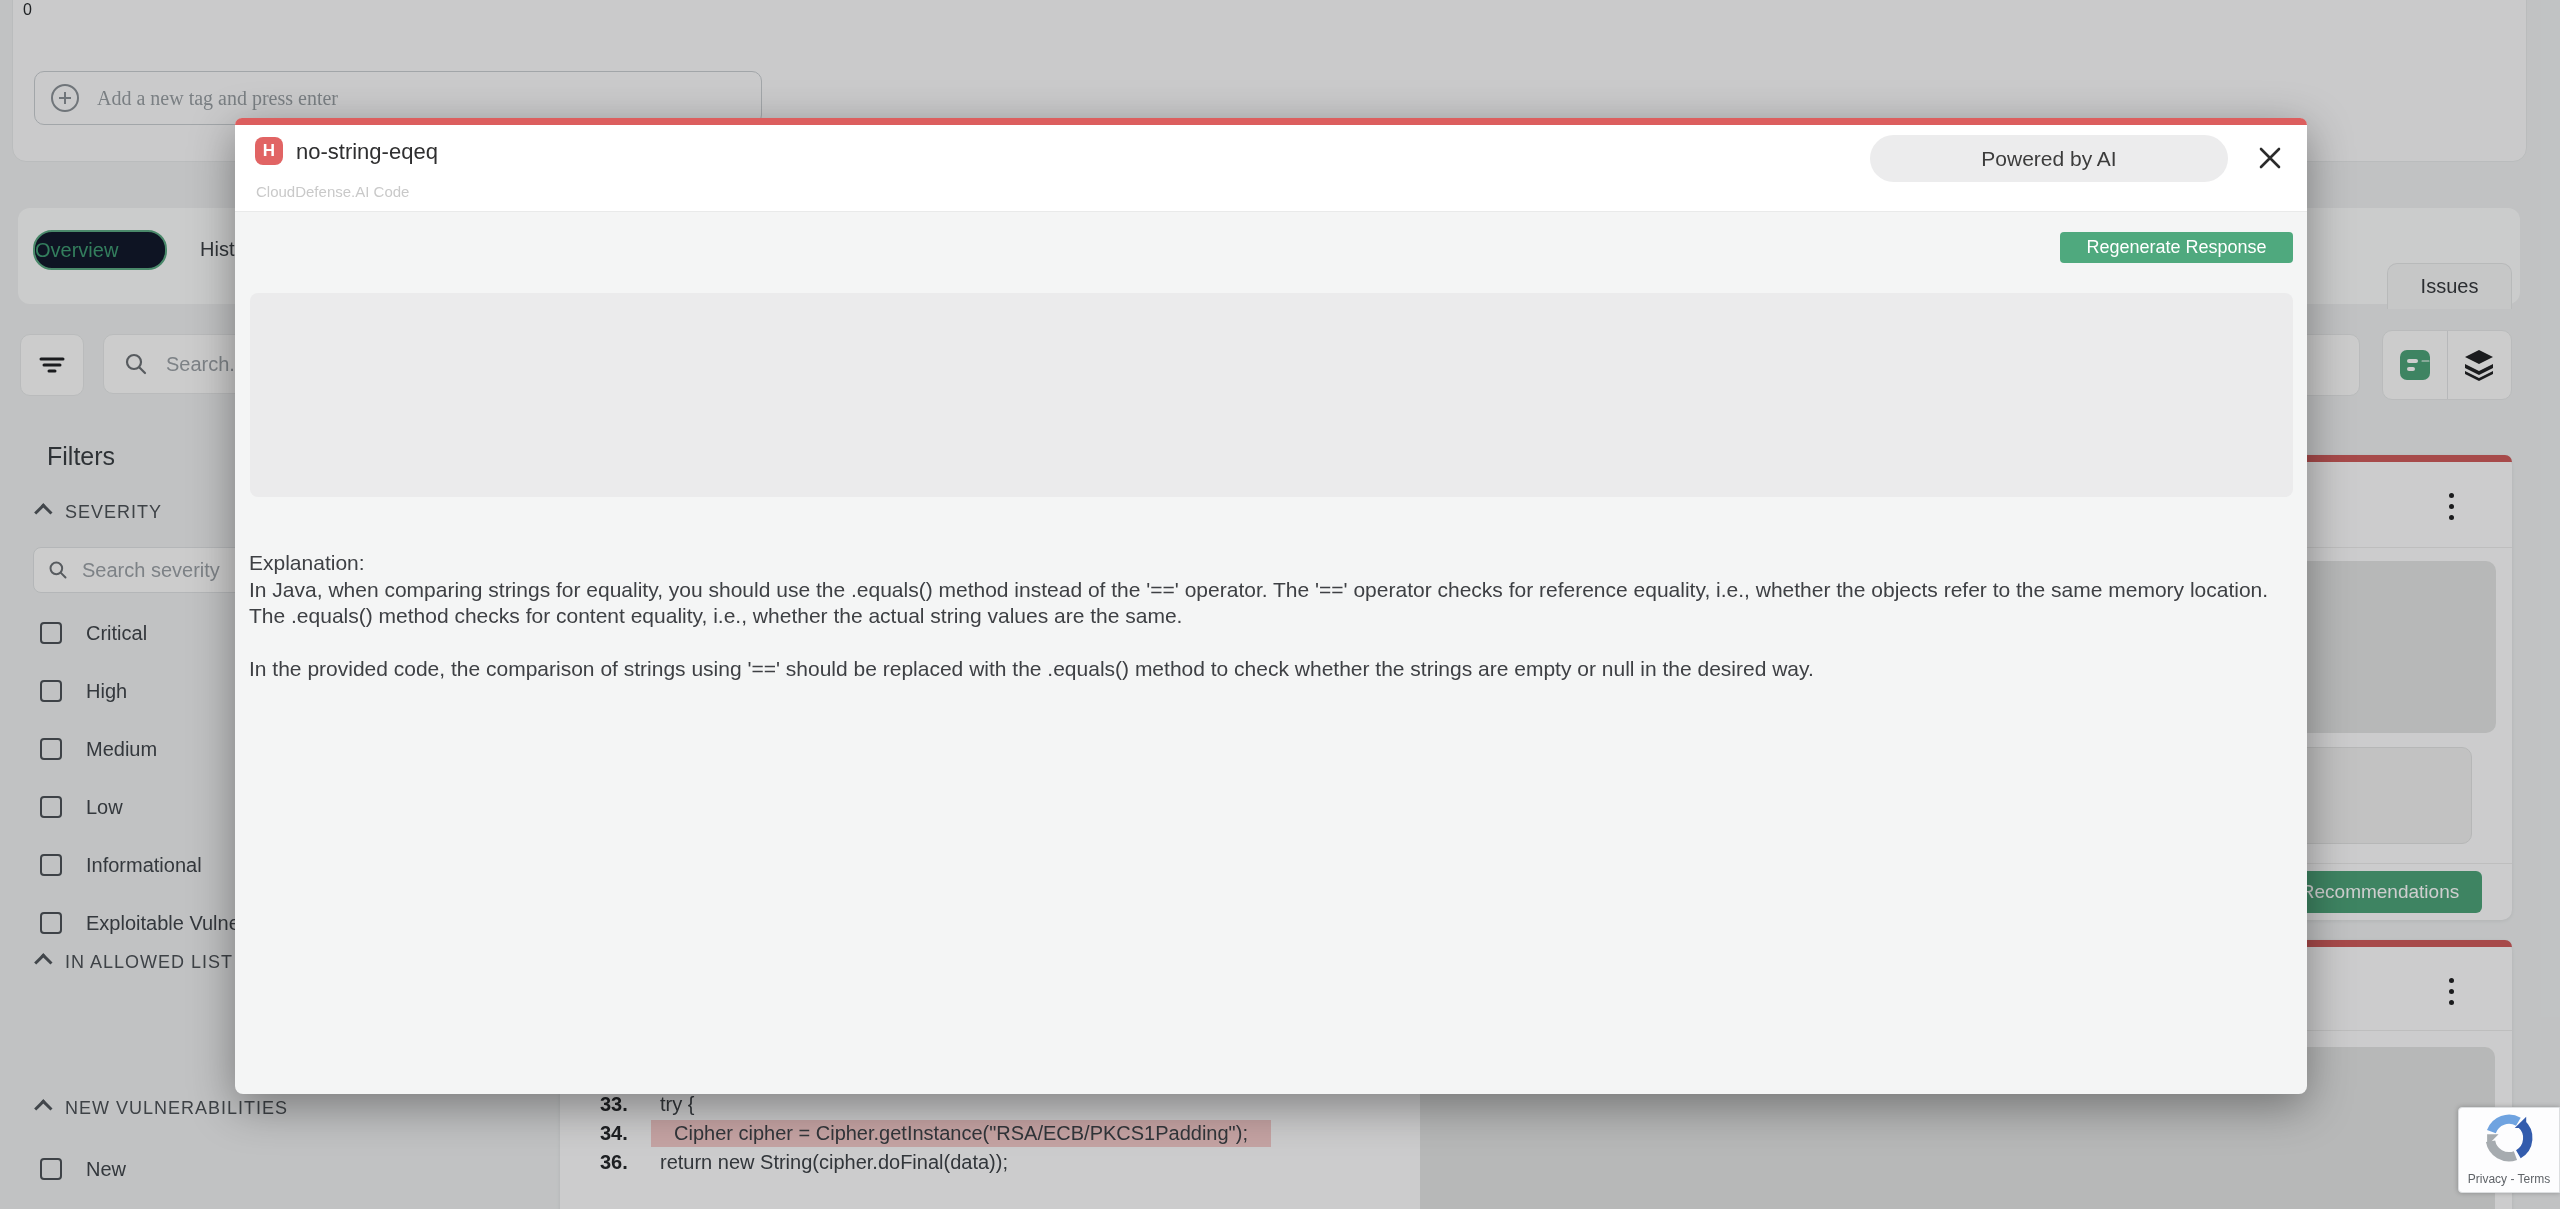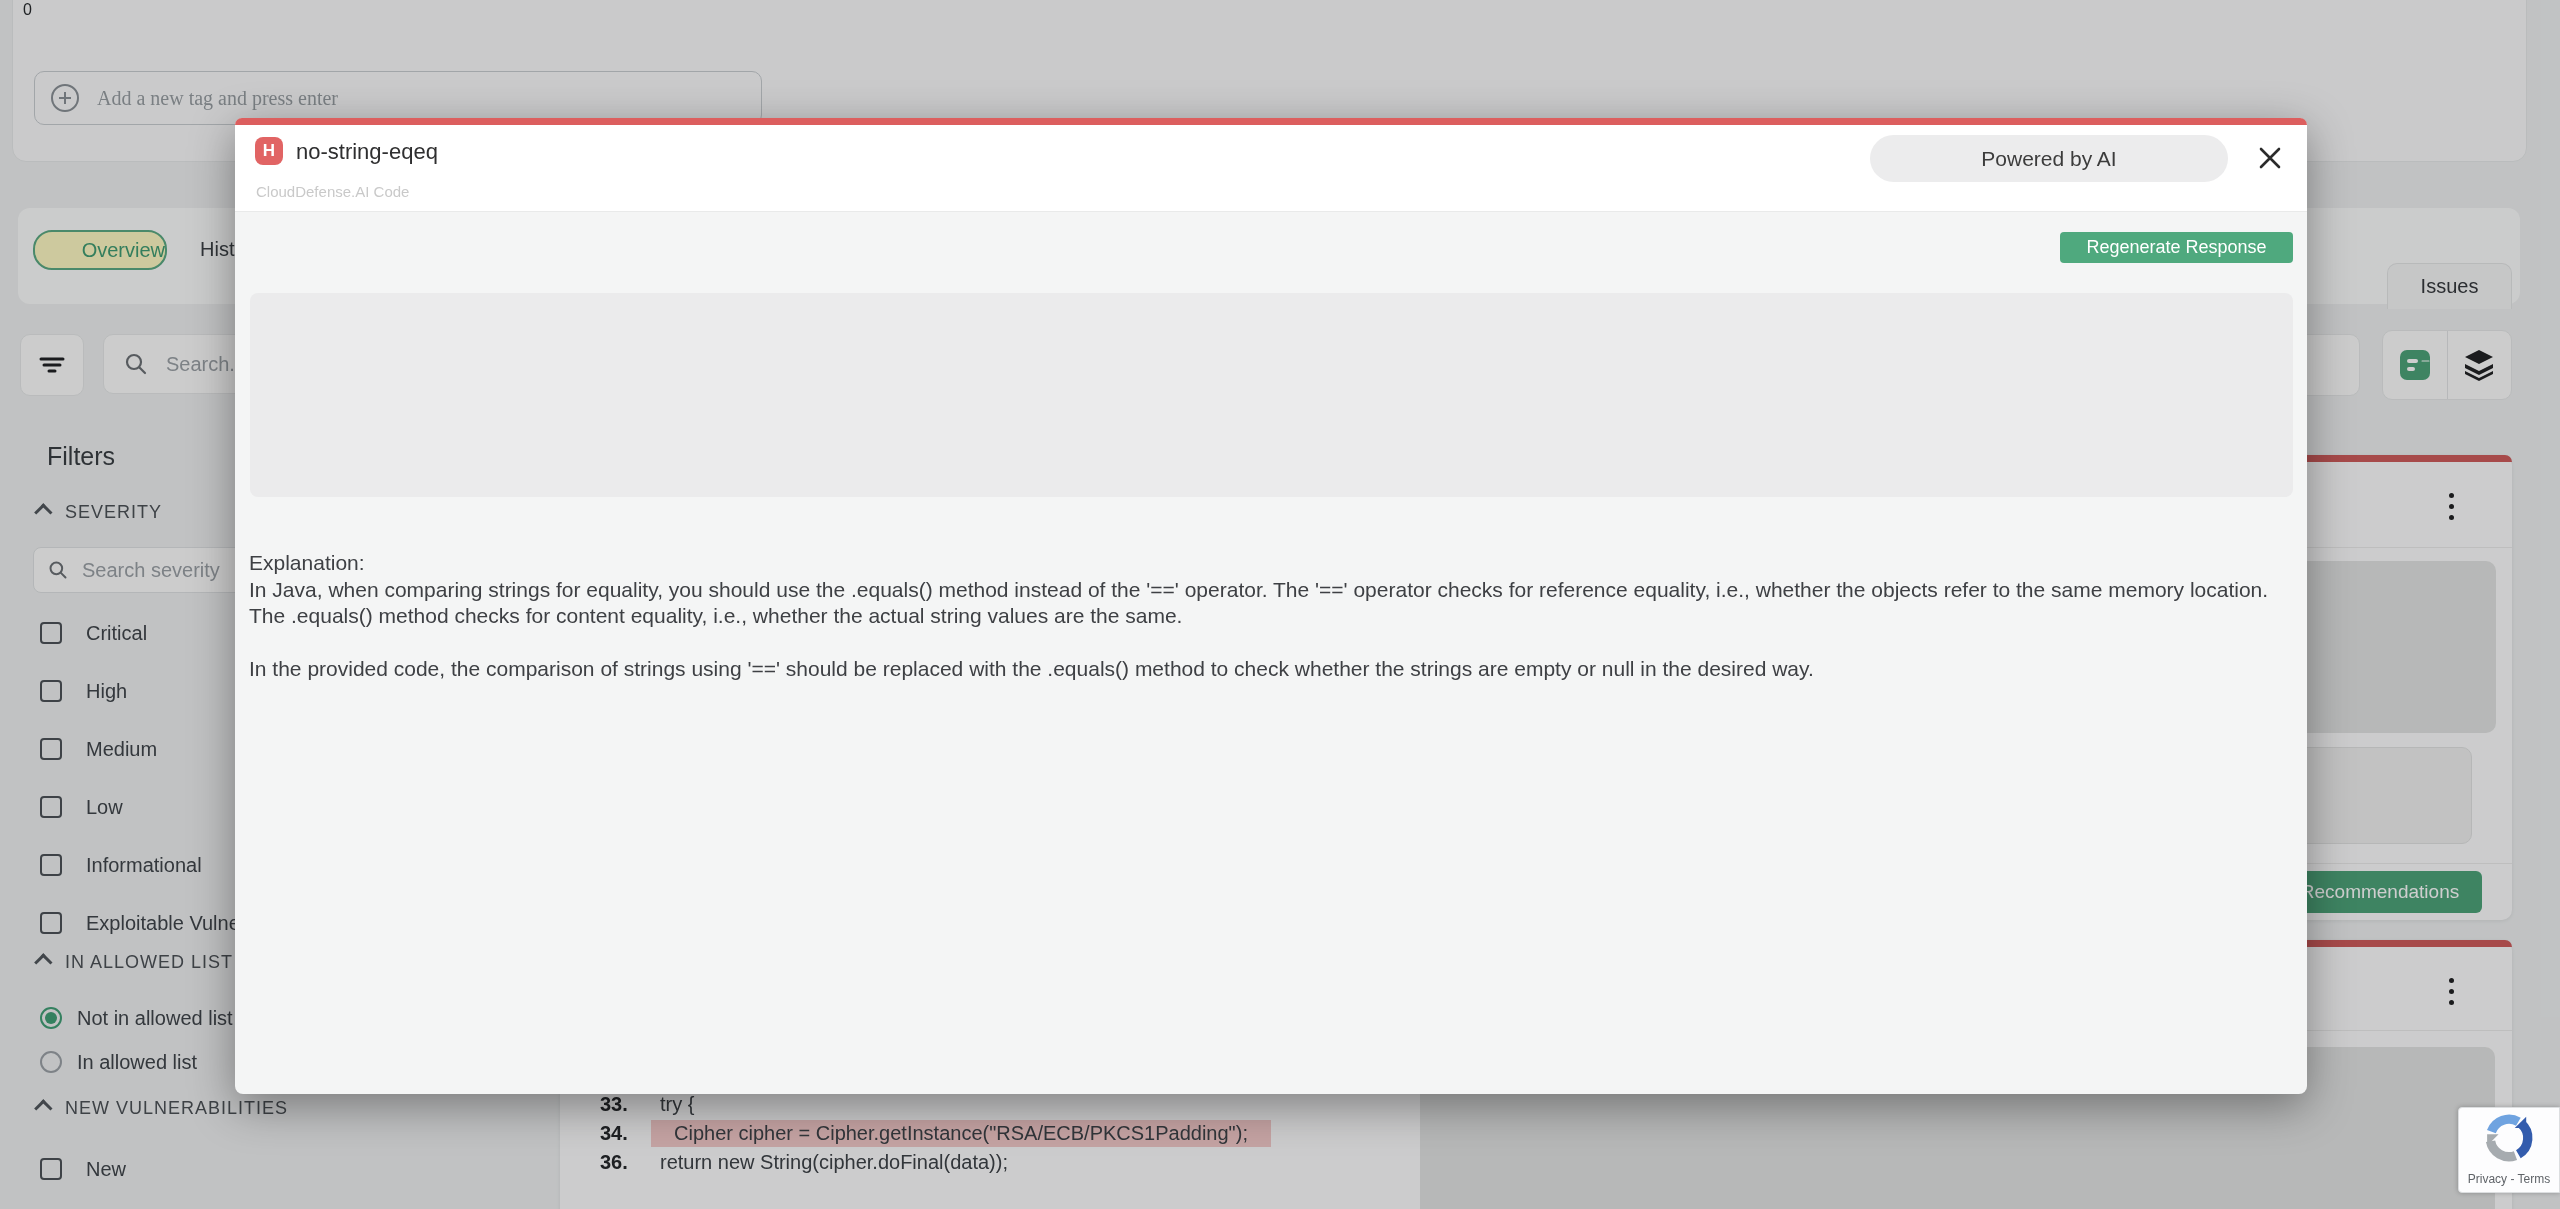--- a/index.html
+++ b/index.html
@@ -6,22 +6,22 @@
   .screen{position:relative;width:2560px;height:1209px;overflow:hidden;
     font-family:"Liberation Sans",sans-serif;background:#eff1f2;}
   .abs{position:absolute;}
   
   .header-card{left:12px;top:-18px;width:2513px;height:178px;background:#fafbfc;border-radius:14px;border:1px solid #e7e9ea;}
   .count{left:10px;top:18px;font-size:16px;color:#26292c;}
   .tag-input{left:21px;top:88px;width:728px;height:54px;border:1px solid #c9cdd1;border-radius:10px;display:flex;align-items:center;gap:14px;padding:0 14px;box-sizing:border-box;}
   .tag-input input{border:0;background:transparent;outline:none;flex:1;font-size:20px;color:#51565b;font-family:Liberation Serif, serif;}
   .tag-input input::placeholder{color:#979da2;}
   .tabs-card{left:18px;top:208px;width:2502px;height:96px;background:#fcfdfd;border-radius:12px;}
-  .pill-tab{left:15px;top:22px;width:130px;height:36px;border:2px solid #5aa983;background:#fef9c3;border-radius:19px;
-    display:flex;align-items:center;justify-content:flex-end;font-size:20px;color:#3E9B72;}
+  .pill-tab{left:15px;top:22px;width:130px;height:36px;border:2px solid #5aa983;background:#0f172a;border-radius:19px;
+    display:flex;align-items:center;justify-content:flex-start;font-size:20px;color:#3E9B72;}
   .history-tab{left:182px;top:30px;font-size:20px;color:#3a3f44;}
   .issues-tab{left:2387px;top:263px;width:123px;height:45px;background:#f6f7f7;border:1px solid #e4e6e7;border-bottom:0;
     border-radius:10px 10px 0 0;display:flex;align-items:center;justify-content:center;font-size:20px;color:#34383c;}
   .filter-btn{left:20px;top:334px;width:62px;height:60px;background:#fdfdfd;border-radius:10px;border:1px solid #e6e8e9;
     display:flex;align-items:center;justify-content:center;}
   .search-box{left:103px;top:334px;width:370px;height:60px;background:#fdfdfd;border-radius:10px;border:1px solid #e6e8e9;
     display:flex;align-items:center;gap:16px;padding:0 20px;box-sizing:border-box;}
   .search-box input,.sev-search input{border:0;background:transparent;outline:none;flex:1;font-size:20px;color:#51565b;font-family:inherit;min-width:0;}
   .search-box input::placeholder,.sev-search input::placeholder{color:#9aa0a6;}
   .partial-box{left:2180px;top:334px;width:178px;height:60px;background:#fdfdfd;border-radius:10px;border:1px solid #e6e8e9;}
@@ -202,30 +202,20 @@
         <span class="checkbox"></span>
         <span class="opt-label">Exploitable Vulnerabilities</span>
       </div>
   </div>
 
   <div class="abs sec-header allowed-header">
     <span class="chev"></span>
     <span>IN ALLOWED LIST</span>
   </div>
 
-  <div class="abs radio-list">
-    <div class="radio-row">
-        <span class="radio on"></span>
-        <span class="opt-label">Not in allowed list</span>
-      </div>
-      <div class="radio-row">
-        <span class="radio"></span>
-        <span class="opt-label">In allowed list</span>
-      </div>
-  </div>
 
   <div class="abs sec-header nv-header">
     <span class="chev"></span>
     <span>NEW VULNERABILITIES</span>
   </div>
 
   <div class="abs check-list nv-list">
     <div class="check-row">
         <span class="checkbox"></span>
         <span class="opt-label">New</span>

